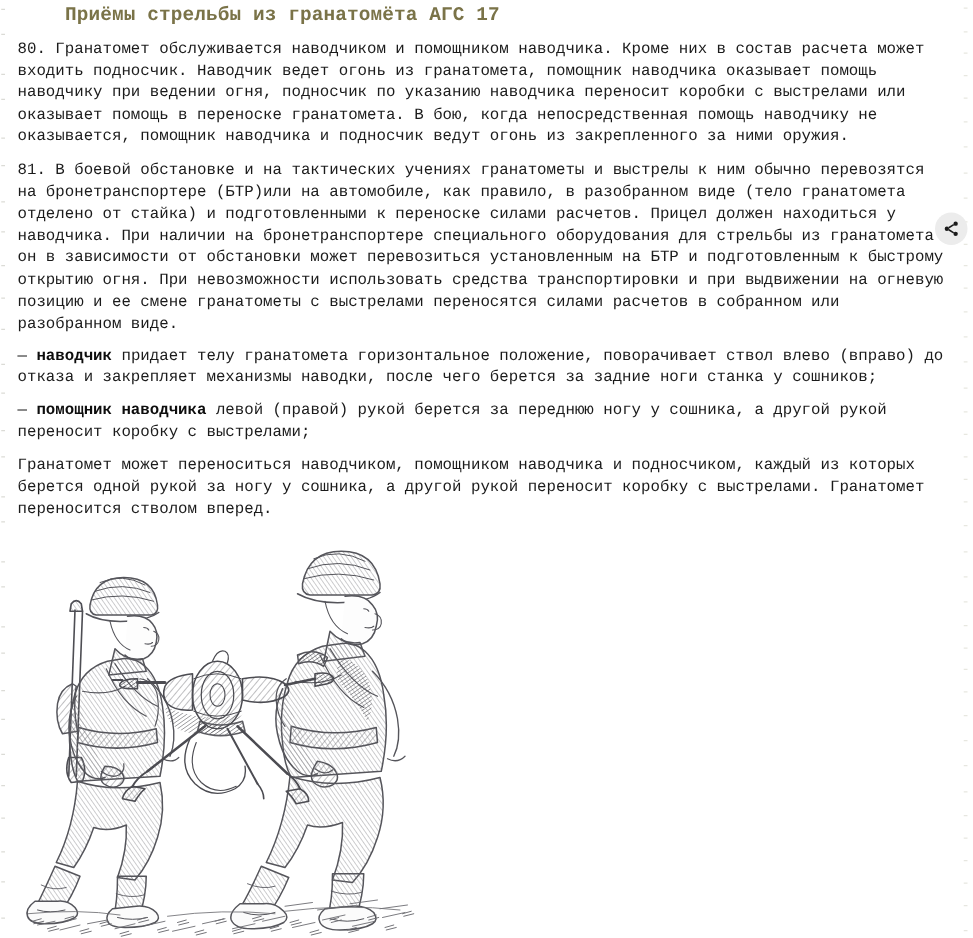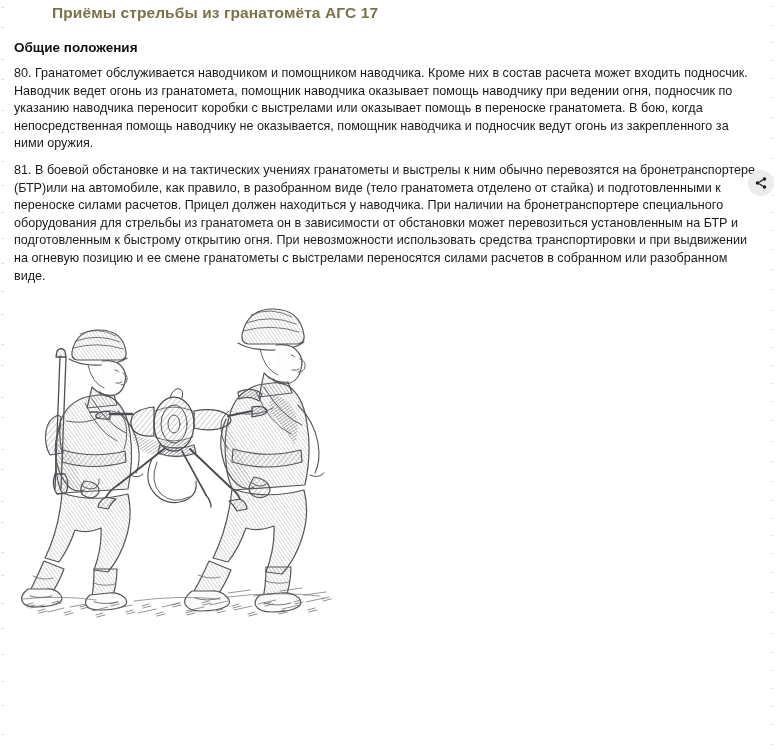--- a/index.html
+++ b/index.html
@@ -16,20 +16,21 @@
     font-family: "Liberation Sans", "DejaVu Sans", sans-serif;
     color: #1a1a1a;
   }
 
   .page {
     position: relative;
     width: 778px;
     height: 567px;
     box-sizing: border-box;
     padding: 0 14px 0 6px;
+    font-family: Liberation Mono, monospace;
   }
 
   
   .edge-texture {
     position: absolute;
     top: 0;
     width: 6px;
     height: 750px;
     pointer-events: none;
     opacity: .5;
@@ -178,30 +179,38 @@
       <i class="tick" style="top:652px"></i>
       <i class="tick" style="top:670px"></i>
       <i class="tick" style="top:688px"></i>
       <i class="tick" style="top:706px"></i>
       <i class="tick" style="top:724px"></i>
       <i class="tick" style="top:744px"></i>
     </div>
 
   <h1 class="doc-title">Приёмы стрельбы из гранатомёта АГС 17</h1>
 
-  <h2 class="section-heading">Общие положения</h2>
 
   <p class="para">80. Гранатомет обслуживается наводчиком и помощником наводчика. Кроме них в состав расчета может входить подносчик. Наводчик ведет огонь из гранатомета, помощник наводчика оказывает помощь наводчику при ведении огня, подносчик по указанию наводчика переносит коробки с выстрелами или оказывает помощь в переноске гранатомета. В бою, когда непосредственная помощь наводчику не оказывается, помощник наводчика и подносчик ведут огонь из закрепленного за ними оружия.</p>
 
   <p class="para">81. В боевой обстановке и на тактических учениях гранатометы и выстрелы к ним обычно перевозятся на бронетранспортере (БТР)или на автомобиле, как правило, в разобранном виде (тело гранатомета отделено от стайка) и подготовленными к переноске силами расчетов. Прицел должен находиться у наводчика. При наличии на бронетранспортере специального оборудования для стрельбы из гранатомета он в зависимости от обстановки может перевозиться установленным на БТР и подготовленным к быстрому открытию огня. При невозможности использовать средства транспортировки и при выдвижении на огневую позицию и ее смене гранатометы с выстрелами переносятся силами расчетов в собранном или разобранном виде.</p>
 
 
-
-
-
+  <p class="para tight">
+    <span>—</span>
+    <b>наводчик</b><span> придает телу гранатомета горизонтальное положение, поворачивает ствол влево (вправо) до отказа и закрепляет механизмы наводки, после чего берется за задние ноги станка у сошников;</span>
+  </p>
+
+  <p class="para tight">
+    <span>—</span>
+    <b>помощник наводчика</b><span> левой (правой) рукой берется за переднюю ногу у сошника, а другой рукой переносит коробку с выстрелами;</span>
+  </p>
+
+
+  <p class="para">Гранатомет может переноситься наводчиком, помощником наводчика и подносчиком, каждый из которых берется одной рукой за ногу у сошника, а другой рукой переносит коробку с выстрелами. Гранатомет переносится стволом вперед.</p>
 
   <div class="figure">
     <svg class="figure-art" viewBox="0 0 390 320">
       <defs>
         <pattern id="hatch" width="4" height="4" patternUnits="userSpaceOnUse" patternTransform="rotate(40)">
           <line x1="0" y1="0" x2="0" y2="4" stroke="#6e6e72" stroke-width="0.7"></line>
         </pattern>
         <pattern id="hatch2" width="3" height="3" patternUnits="userSpaceOnUse" patternTransform="rotate(-35)">
           <line x1="0" y1="0" x2="0" y2="3" stroke="#7a7a80" stroke-width="0.6"></line>
         </pattern>

